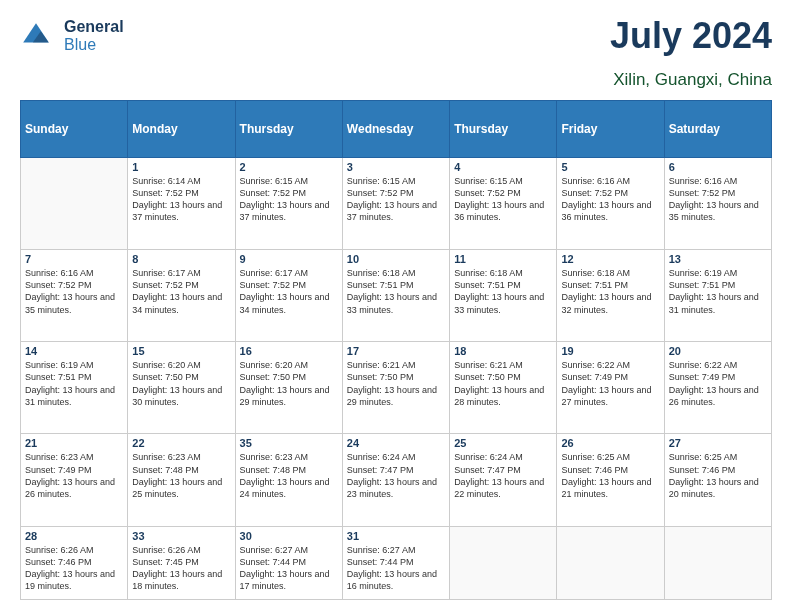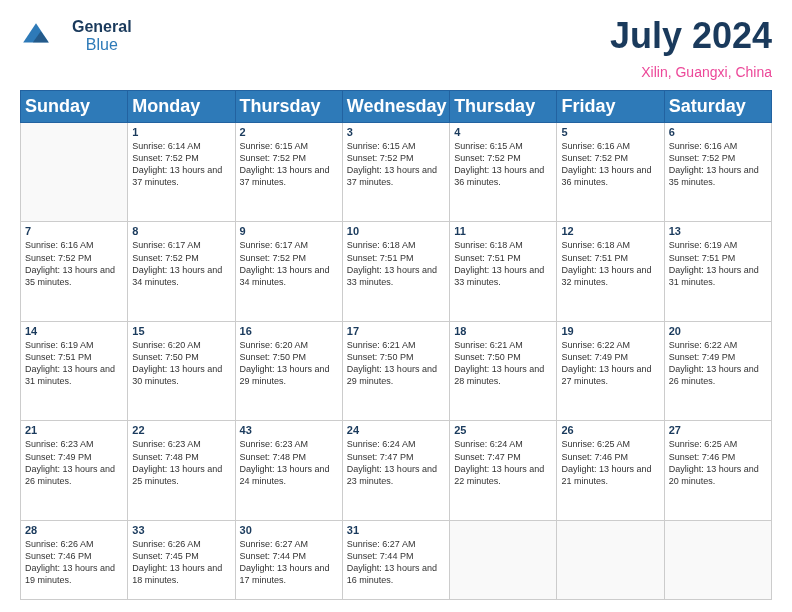--- a/index.html
+++ b/index.html
@@ -19,22 +19,21 @@
     }
     .header {
       display: flex;
       justify-content: space-between;
       align-items: flex-start;
       margin-bottom: 10px;
     }
     .logo {
       display: flex;
       align-items: center;
-      gap: 20px;
-      text-align: center;
+      gap: 12px;
     }
     .logo-text {
       display: flex;
       flex-direction: column;
       line-height: 1.1;
     }
     .logo-general {
       font-size: 16px;
       font-weight: bold;
       color: #1a3a5c;
@@ -51,37 +50,37 @@
     .title-block {
       text-align: right;
     }
     .month-year {
       font-size: 36px;
       font-weight: bold;
       color: #1a3a5c;
       line-height: 1;
     }
     .location {
-      font-size: 14px;
-      color: #ec4899;
-      margin-top: 10px;
+      font-size: 17px;
+      color: #14532d;
+      margin-top: 16px;
     }
     .calendar {
       flex: 1;
       border: 1px solid #ccc;
       border-collapse: collapse;
       width: 100%;
       table-layout: fixed;
     }
     .calendar th {
       background: #2e7ab8;
       color: #fff;
-      font-size: 18px;
-      font-weight: bold;
-      padding: 5px 4px;
+      font-size: 12px;
+      font-weight: bold;
+      padding: 21px 4px;
       border: 1px solid #2262a0;
       text-align: left;
     }
     .calendar td {
       border: 1px solid #ccc;
       vertical-align: top;
       padding: 3px 4px;
       font-size: 9.5px;
       color: #333;
       background: #fff;
@@ -231,21 +230,21 @@
         <tr>
           <td>
             <span class="day-num">21</span>
             <div class="cell-text">Sunrise: 6:23 AM<br>Sunset: 7:49 PM<br>Daylight: 13 hours and 26 minutes.</div>
           </td>
           <td>
             <span class="day-num">22</span>
             <div class="cell-text">Sunrise: 6:23 AM<br>Sunset: 7:48 PM<br>Daylight: 13 hours and 25 minutes.</div>
           </td>
           <td>
-            <span class="day-num">43</span>
+            <span class="day-num">35</span>
             <div class="cell-text">Sunrise: 6:23 AM<br>Sunset: 7:48 PM<br>Daylight: 13 hours and 24 minutes.</div>
           </td>
           <td>
             <span class="day-num">24</span>
             <div class="cell-text">Sunrise: 6:24 AM<br>Sunset: 7:47 PM<br>Daylight: 13 hours and 23 minutes.</div>
           </td>
           <td>
             <span class="day-num">25</span>
             <div class="cell-text">Sunrise: 6:24 AM<br>Sunset: 7:47 PM<br>Daylight: 13 hours and 22 minutes.</div>
           </td>

